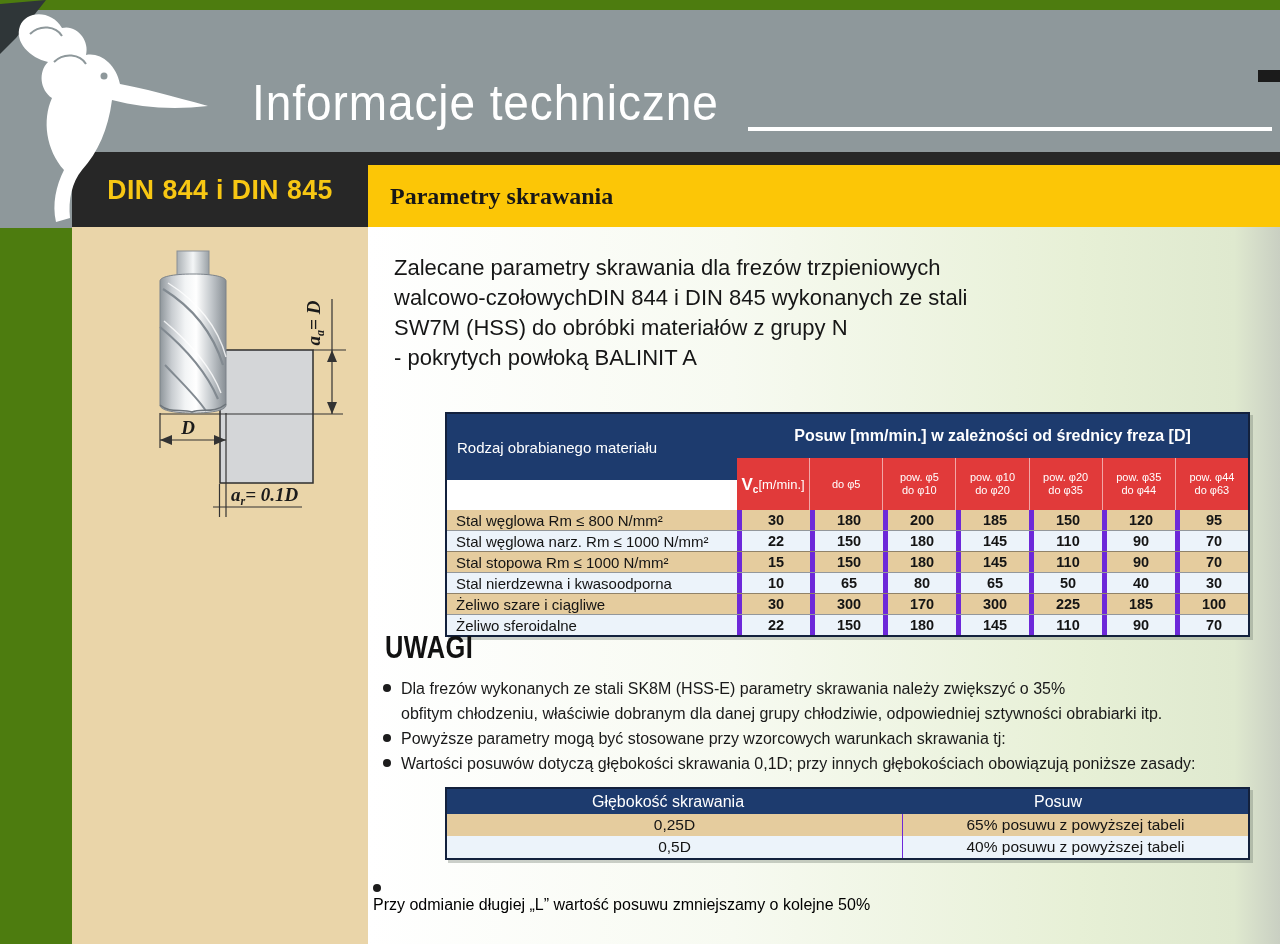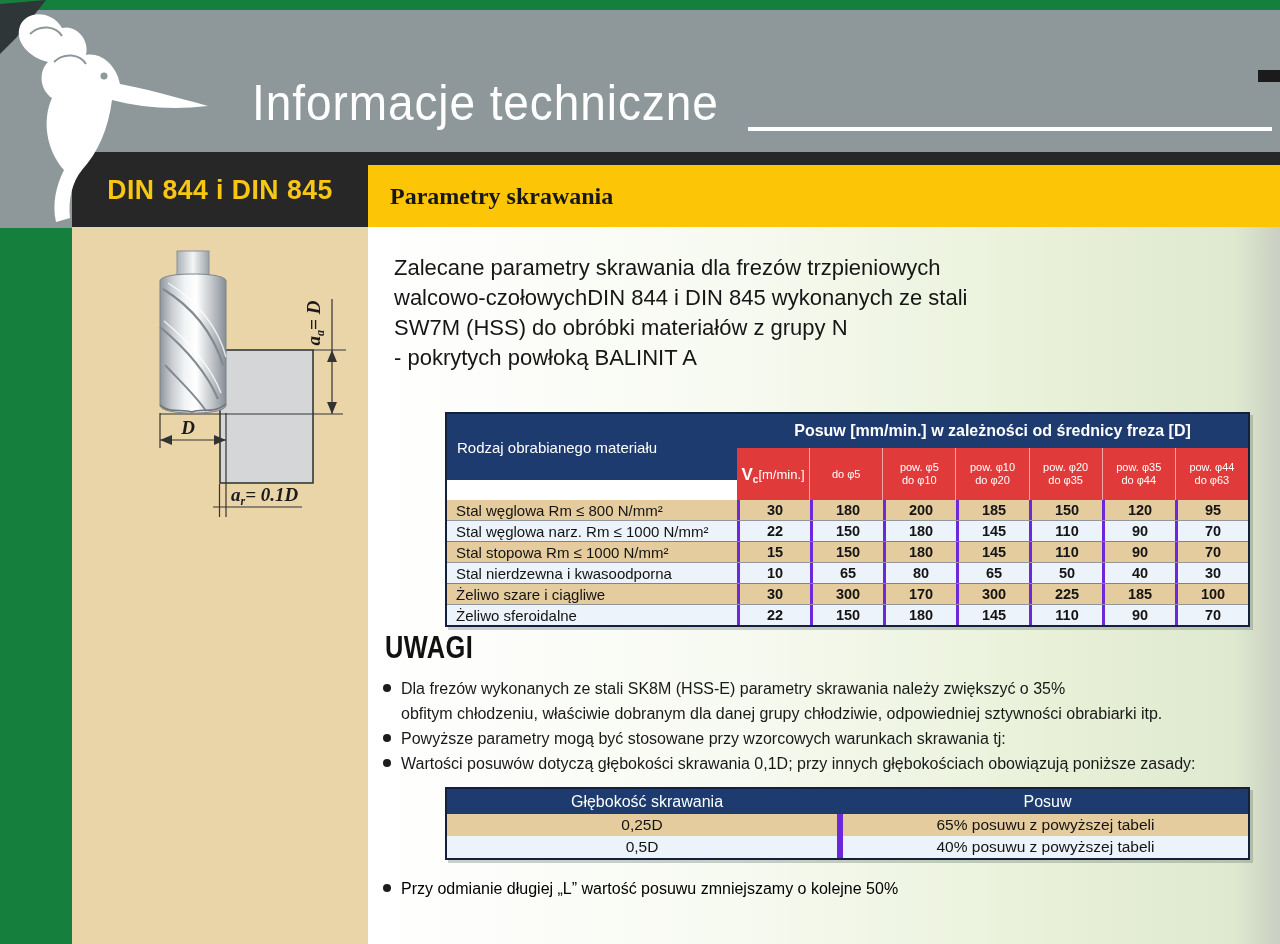--- a/index.html
+++ b/index.html
@@ -1,17 +1,17 @@
 <!DOCTYPE html>
 <html style="--gray_band: #8e989b; --black_bar: #272727; --yellow: #fcc606; --din_yellow: #f8c713; --navy: #1d3b6e; --red: #e13a3a; --tan_col: #ead5a9; --tan_row: #e5cc9e; --light_row: #ecf3fa; --content_green: #e6efd5;"><head>
 <meta charset="utf-8">
 <style>
   html,body { margin:0; padding:0; }
   body { width:1280px; height:944px; background:#ffffff; font-family:"Liberation Sans", sans-serif; }
-  .page { position:relative; width:1280px; height:944px; overflow:hidden; background:#15803d; }
+  .page { position:relative; width:1280px; height:944px; overflow:hidden; background:#4d7c0f; }
 
   
   .gray-band  { position:absolute; left:0; top:10px; width:1280px; height:142px; background:var(--gray_band); }
   .gray-stub  { position:absolute; left:0; top:152px; width:72px; height:76px; background:var(--gray_band); }
   .black-bar  { position:absolute; left:72px; top:152px; width:1208px; height:75px; background:var(--black_bar); }
   .yellow-bar { position:absolute; left:368px; top:165px; width:912px; height:62px; background:var(--yellow); }
   .corner-mark{ position:absolute; right:0; top:70px; width:22px; height:12px; background:#1b1b1b; }
 
   .page-title { position:absolute; left:252px; top:74px; font-size:50px; font-weight:400; color:#ffffff;
                 letter-spacing:1px; transform:scaleX(0.92); transform-origin:left top; white-space:nowrap; }
@@ -40,62 +40,62 @@
   .dim-label { font-family:"Liberation Serif", serif; font-style:italic; font-weight:700; font-size:19px; fill:#1b1b1b; }
   .dim-label .sub { font-size:12px; }
 
   
   .main-table { position:absolute; left:445px; top:412px; width:805px; box-sizing:border-box;
                 border:2px solid #13213d; box-shadow:3px 3px 0 rgba(110,120,110,0.35); background:#fff; }
   .mt-header { display:flex; }
   .mt-corner { width:290px; height:66px; background:var(--navy); color:#fff; font-size:15px;
                display:flex; align-items:center; padding-left:10px; box-sizing:border-box; }
   .mt-right { flex:1; display:flex; flex-direction:column; }
-  .mt-span { height:34px; background:var(--navy); color:#fff; font-weight:700; font-size:16px;
+  .mt-span { height:44px; background:var(--navy); color:#fff; font-weight:700; font-size:16px;
              display:flex; align-items:center; justify-content:center; white-space:nowrap; }
   .mt-red { height:52px; display:flex; background:var(--red); }
   .mt-redcell { flex:1; color:#fff; display:flex; align-items:center; justify-content:center;
                 text-align:center; font-size:11px; line-height:13px; white-space:pre-line; }
   .mt-red .repeat-contents { display:contents; }
   .mt-red .repeat-contents .mt-redcell { border-left:1px solid rgba(255,255,255,0.55); }
   .mt-redcell.vc { font-size:13px; }
   .vc-v { font-weight:700; font-size:17px; }
   .vc-sub { font-size:10px; align-self:flex-end; margin-bottom:14px; font-weight:700; }
   .mt-body .repeat-contents { display:block; }
   .mt-row { display:flex; height:20px; }
   .mt-row + .mt-row { border-top:1px solid rgba(40,40,40,0.45); }
   .mt-row.row-even { background:var(--tan_row); }
   .mt-row.row-odd  { background:var(--light_row); }
   .mt-mat { width:290px; box-sizing:border-box; padding-left:9px; display:flex; align-items:center;
             font-size:15px; color:#141414; white-space:nowrap; }
   .mt-val { flex:1; display:flex; align-items:center; justify-content:center;
-            font-weight:700; font-size:14.5px; color:#141414; border-left:3px solid #6d28d9; }
+            font-weight:700; font-size:14.5px; color:#141414; border-left:5px solid #6d28d9; }
 
   
   .notes { position:absolute; left:383px; top:630px; width:895px; color:#191919; }
   .notes-heading { font-size:31px; font-weight:700; letter-spacing:0.5px; transform:scaleX(0.82);
                    transform-origin:left; margin:0 0 10px 2px; color:#111; }
   .note-item { display:flex; line-height:25px; font-size:16px; white-space:nowrap; }
   .note-item .dot { width:8px; height:8px; border-radius:50%; background:#1c1c1c; margin:8px 10px 0 0; flex:none; }
   .note-item.no-marker { padding-left:18px; }
 
   
   .depth-table { position:absolute; left:445px; top:787px; width:805px; box-sizing:border-box;
                  border:2px solid #13213d; box-shadow:3px 3px 0 rgba(110,120,110,0.35); background:#fff; }
-  .dt-header { height:25px; background:var(--navy); color:#fff; display:flex; font-size:16px; }
+  .dt-header { height:25px; background:var(--navy); color:#fff; display:flex; font-size:16px;padding-left:21px; }
   .dt-h1 { width:400px; display:flex; align-items:center; justify-content:center; }
   .dt-h2 { flex:1; display:flex; align-items:center; justify-content:center; }
   .depth-table .repeat-contents { display:block; }
   .dt-row { height:22px; display:flex; font-size:15.5px; color:#141414; }
   .dt-row.row-even { background:var(--tan_row); }
   .dt-row.row-odd  { background:var(--light_row); }
-  .dt-c1 { width:396px; display:flex; align-items:center; justify-content:center; border-right:6px solid #6d28d9; box-sizing:border-box; }
+  .dt-c1 { width:456px; display:flex; align-items:center; justify-content:center; border-right:1px solid #6d28d9; box-sizing:border-box; }
   .dt-c2 { flex:1; display:flex; align-items:center; justify-content:center; }
 
-  .footer-note { position:absolute; left:383px; top:876px; }
+  .footer-note { position:absolute; left:373px; top:876px;flex-direction:column; }
 </style>
 </head>
 <body>
 
 <div class="page">
 
   <div class="gray-band"></div>
   <div class="gray-stub"></div>
   <div class="black-bar"></div>
   <div class="yellow-bar"></div>

